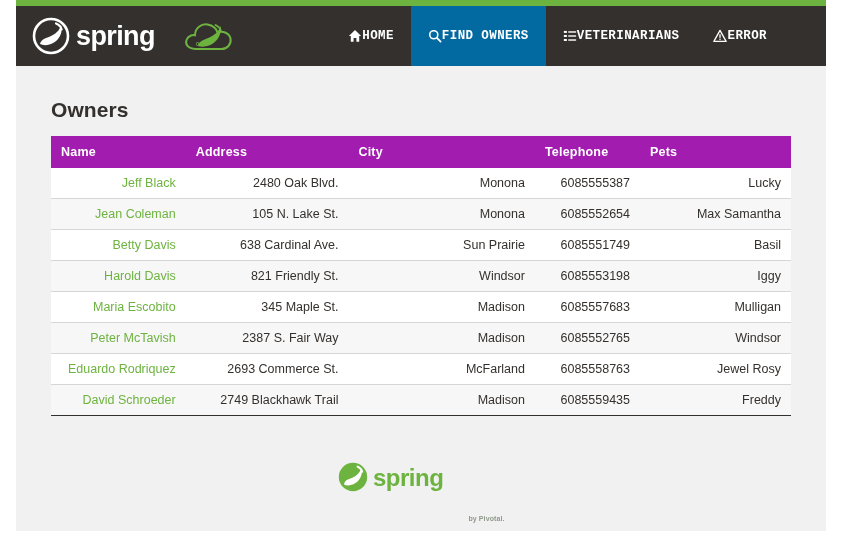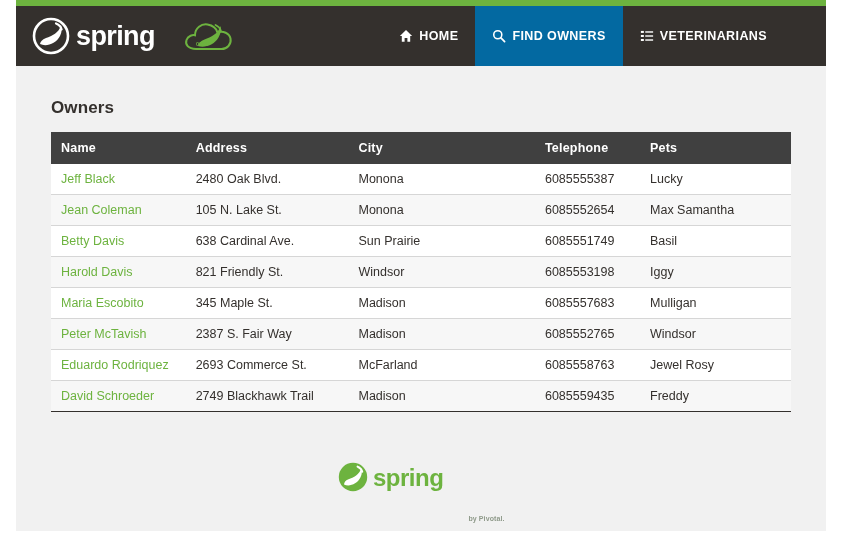--- a/index.html
+++ b/index.html
@@ -57,30 +57,30 @@
 
   .nav-links {
     display: flex;
     align-items: stretch;
     margin-right: 42px;
   }
 
   .nav-item {
     display: flex;
     align-items: center;
-    gap: 6px;
     padding: 0 17px;
     color: #ffffff;
     font-size: 12.5px;
     font-weight: bold;
     letter-spacing: 0.4px;
     text-decoration: none;
     text-transform: uppercase;
     white-space: nowrap;
     cursor: pointer;
+    font-family: Liberation Mono, monospace;
   }
   .nav-item.active {
     background: #0369a1;
   }
   .nav-ico {
     display: inline-flex;
     align-items: center;
     justify-content: center;
     width: 14px;
     height: 14px;
@@ -97,56 +97,57 @@
     bottom: 12px;
     background: #f1f1f1;
     box-sizing: border-box;
     padding: 0 20px;
     overflow: hidden;
   }
 
   .page-title {
     margin: 0;
     padding: 32px 0 14px 15px;
-    font-size: 17px;
+    font-size: 21px;
     font-weight: bold;
     color: #34302d;
     letter-spacing: 0.1px;
   }
 
   .table-wrap {
     padding: 0 15px;
   }
 
   table.owners {
     width: 100%;
     border-collapse: collapse;
     table-layout: fixed;
     font-size: 12.5px;
   }
 
   table.owners thead th {
-    background: #404040;
+    background: #a21caf;
     color: #ffffff;
     text-align: left;
     font-weight: bold;
     font-size: 12.5px;
     padding: 9px 10px 9px 10px;
     letter-spacing: 0.2px;
   }
 
   table.owners tbody td {
     padding: 8px 10px 8px 10px;
     color: #34302d;
     border-bottom: 1px solid #d6d6d6;
     background: #ffffff;
     vertical-align: middle;
     white-space: nowrap;
     overflow: hidden;
     text-overflow: ellipsis;
+    text-align: right;
   }
 
   table.owners tbody tr:nth-child(even) td {
     background: #f7f7f7;
   }
 
   table.owners tbody tr:last-child td {
     border-bottom: 1px solid #34302d;
   }
 
@@ -243,20 +244,30 @@
             <rect x="6" y="2.6" width="9" height="1.6" fill="#ffffff"></rect>
             <rect x="1" y="6.8" width="3.4" height="2.3" fill="#ffffff"></rect>
             <rect x="6" y="7.2" width="9" height="1.6" fill="#ffffff"></rect>
             <rect x="1" y="11.4" width="3.4" height="2.3" fill="#ffffff"></rect>
             <rect x="6" y="11.8" width="9" height="1.6" fill="#ffffff"></rect>
           </svg>
         </span>
         <span>VETERINARIANS</span>
       </a>
 
+      <a class="nav-item">
+        <span class="nav-ico">
+          <svg width="14" height="14" viewBox="0 0 16 16" xmlns="http://www.w3.org/2000/svg">
+            <path d="M8 1.6 L15 14.2 L1 14.2 Z" fill="none" stroke="#ffffff" stroke-width="1.5" stroke-linejoin="round"></path>
+            <rect x="7.25" y="6" width="1.5" height="4.2" fill="#ffffff"></rect>
+            <rect x="7.25" y="11" width="1.5" height="1.5" fill="#ffffff"></rect>
+          </svg>
+        </span>
+        <span>ERROR</span>
+      </a>
 
     </div>
   </div>
 
   <div class="content">
 
     <h2 class="page-title">Owners</h2>
 
     <div class="table-wrap">
       <table class="owners">

